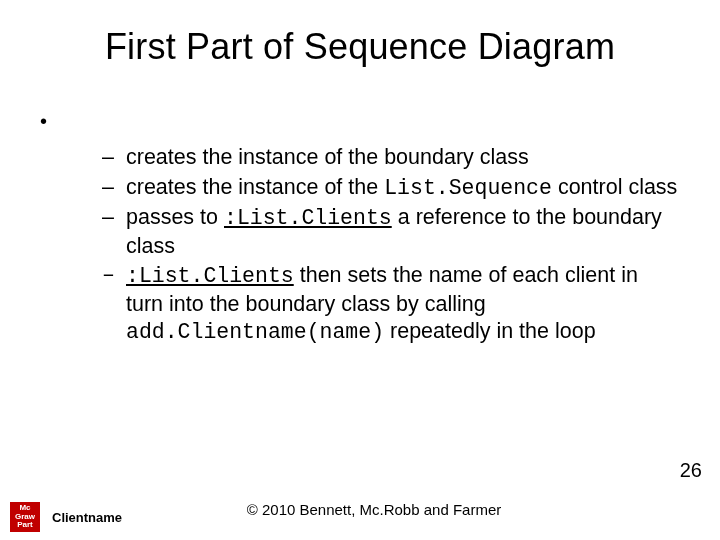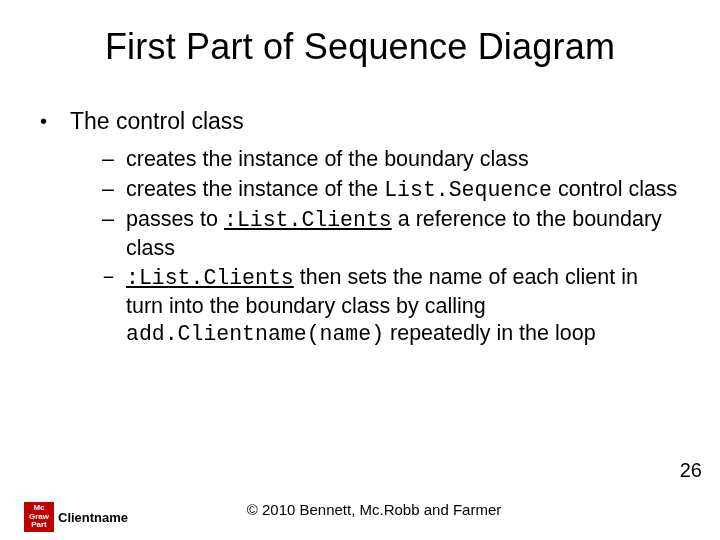--- a/index.html
+++ b/index.html
@@ -74,25 +74,25 @@
     position: absolute;
     left: 0;
     right: 0;
     bottom: 22px;
     text-align: center;
     font-size: 15px;
     padding-left: 28px;
   }
   .logo {
     position: absolute;
-    left: 24px;
+    left: 10px;
     bottom: 8px;
     display: flex;
     align-items: center;
-    gap: 4px;
+    gap: 12px;
   }
   .logo-box {
     width: 30px;
     height: 30px;
     background: #c00000;
     color: #fff;
     font-size: 8px;
     font-weight: bold;
     line-height: 1.05;
     display: flex;
@@ -108,21 +108,20 @@
   }
 </style>
 </head>
 <body>
 
 <div class="slide">
   <div class="title">First Part of Sequence Diagram</div>
   <div class="body">
     <div class="top-bullet">
       <div class="dot">•</div>
-      <div class="txt">The control class</div>
     </div>
     <div class="sublist">
       <div class="sub">
         <div class="dash">–</div>
         <div class="txt">creates the instance of the boundary class</div>
       </div>
       <div class="sub">
         <div class="dash">–</div>
         <div class="txt"><span>creates the instance of the </span><span class="mono">List.Sequence</span><span> control class</span></div>
       </div>

